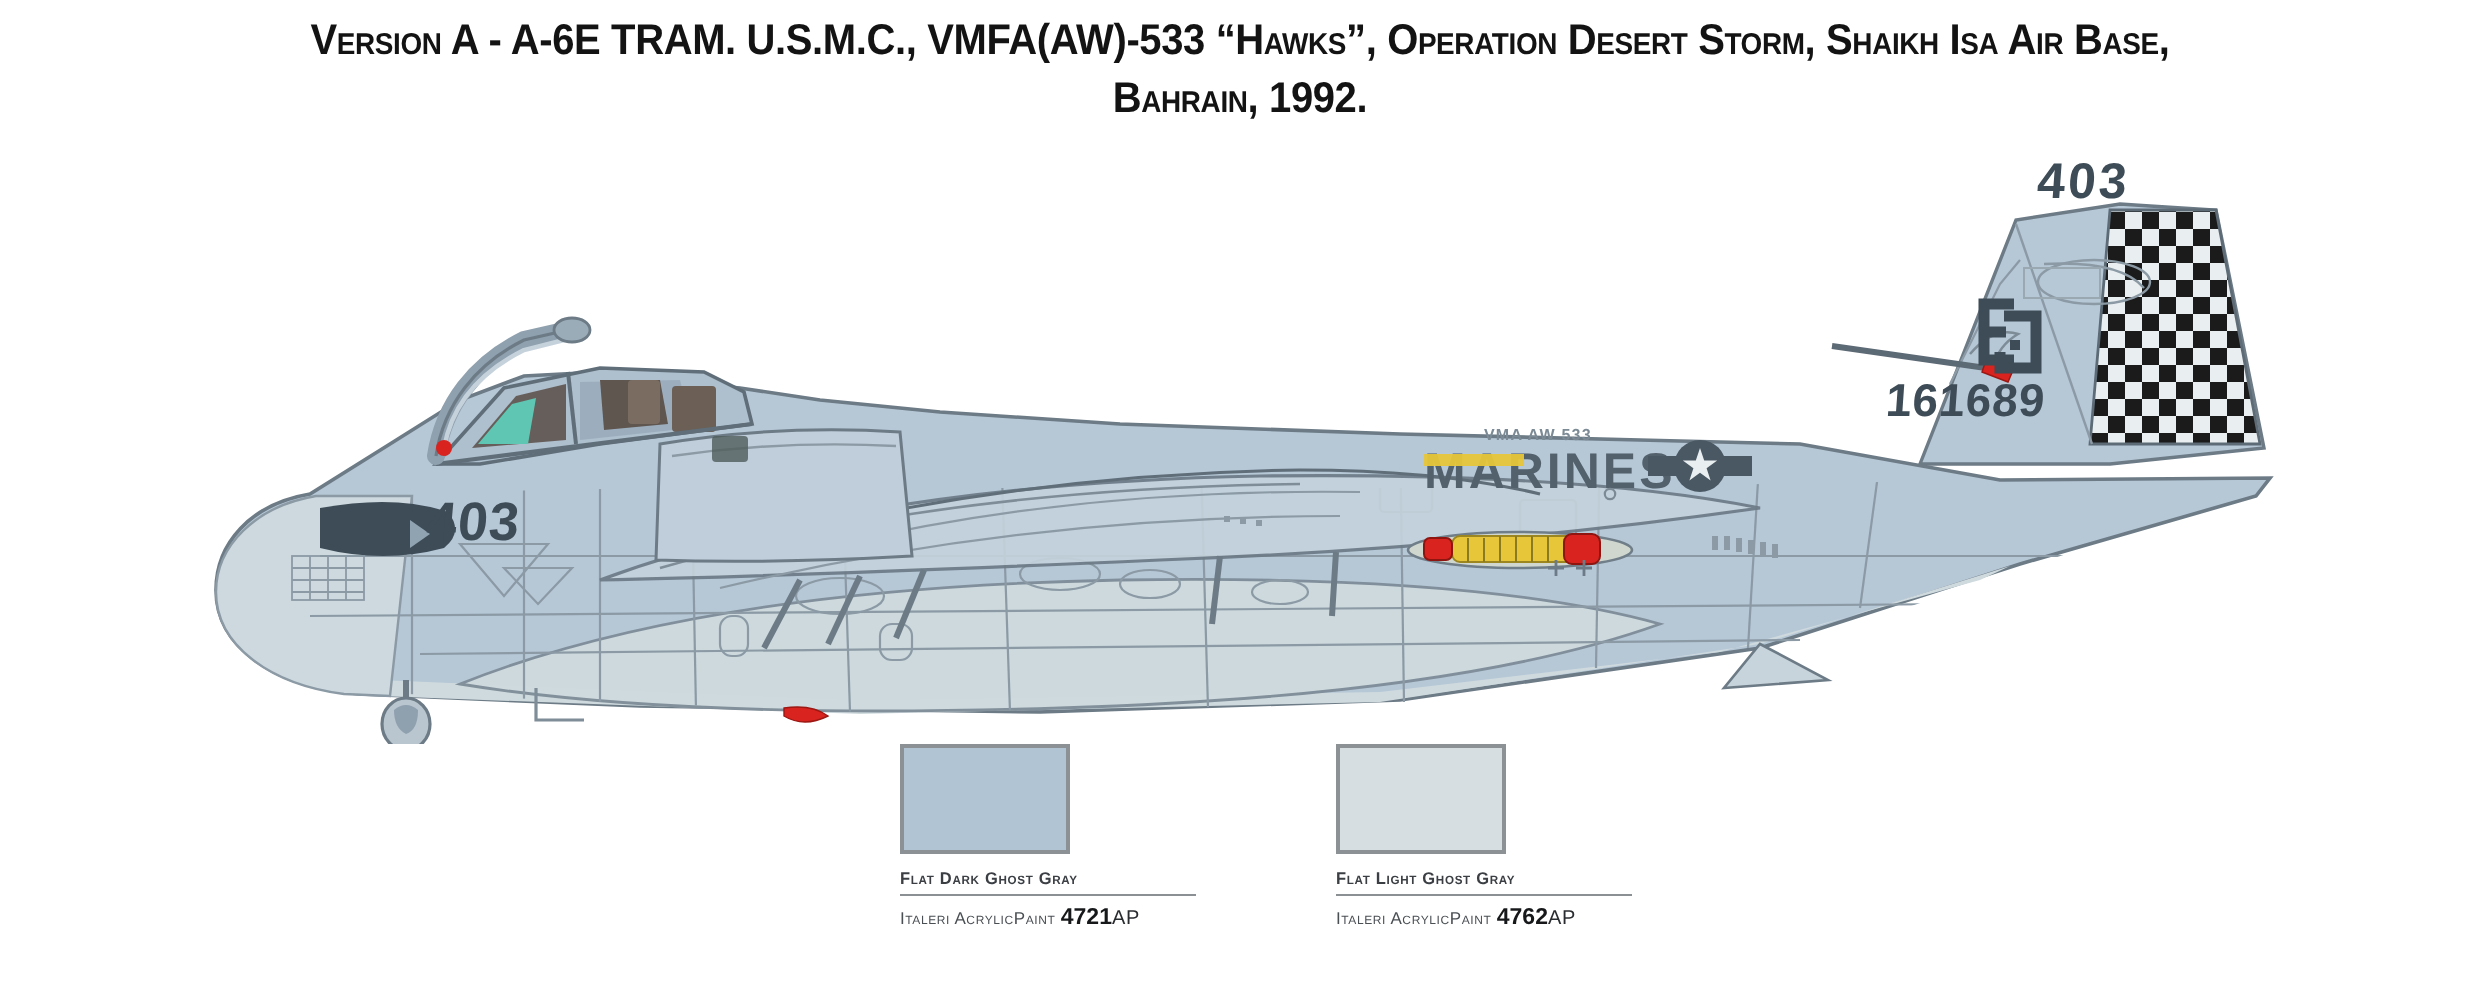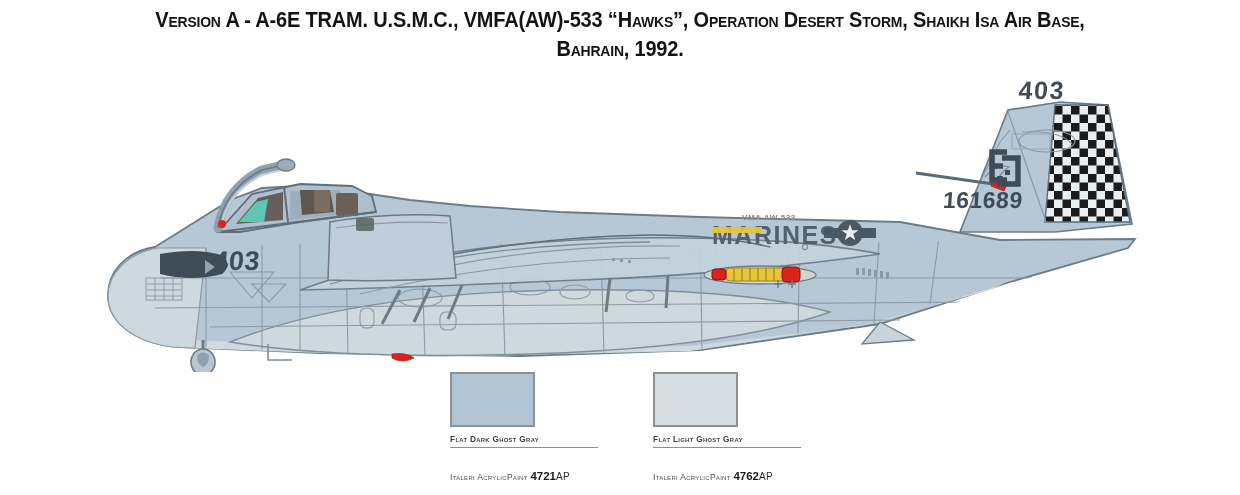--- a/index.html
+++ b/index.html
@@ -28,21 +28,21 @@
   .title-line.l2{font-size:21.5px;line-height:25px;margin-top:4px;}
 
   
   .art{position:absolute;left:0;top:72px;width:1240px;height:300px;}
   .art svg{display:block;}
 
   
   .paints{position:absolute;left:0;top:372px;width:1149px;height:123px;}
   .paint{position:absolute;width:210px;}
   .paint.p1{left:450px;}
-  .paint.p2{left:653px;}
+  .paint.p2{left:668px;}
   .chip{
     width:85px;height:55px;
     border:2px solid #8c9196;
     box-sizing:border-box;
   }
   .pname{
     margin-top:7px;
     font-size:8.5px;font-weight:bold;
     font-variant:small-caps;
     letter-spacing:0.35px;
@@ -51,21 +51,21 @@
     transform:scaleX(0.97);transform-origin:left center;
   }
   .rule{
     width:148px;height:1.4px;background:#8b9095;margin-top:2.5px;
   }
   .fs{
     margin-top:4px;
     font-size:11.5px;color:#4a4f54;letter-spacing:0.4px;white-space:nowrap;
   }
   .brand{
-    margin-top:22px;font-size:8.5px;color:#4a4f54;
+    margin-top:5px;font-size:8.5px;color:#4a4f54;
     font-variant:small-caps;letter-spacing:0.3px;white-space:nowrap;
   }
   .brand b{font-size:11.5px;color:#16181a;font-variant:normal;letter-spacing:0;}
   .brand .ap{font-size:10px;color:#2a2d30;font-variant:normal;}
 </style>
 </head>
 <body>
 
 <div class="sheet">
 

